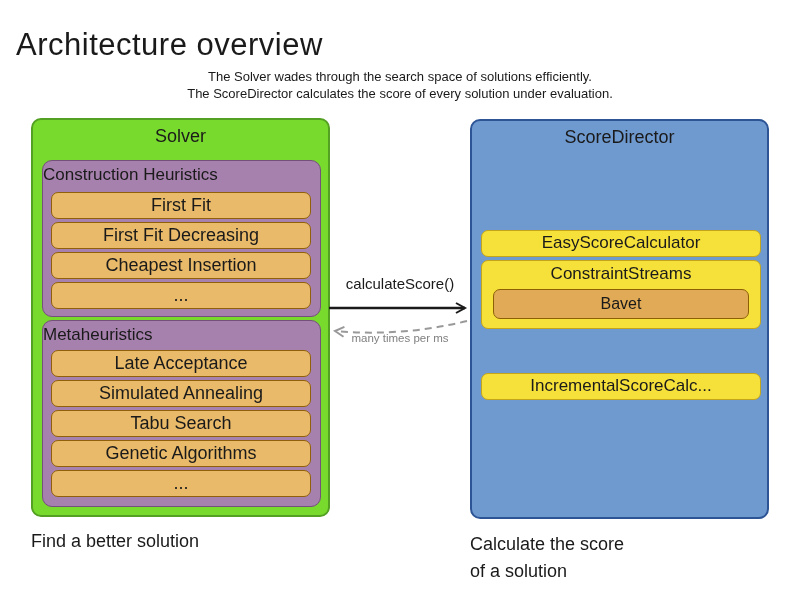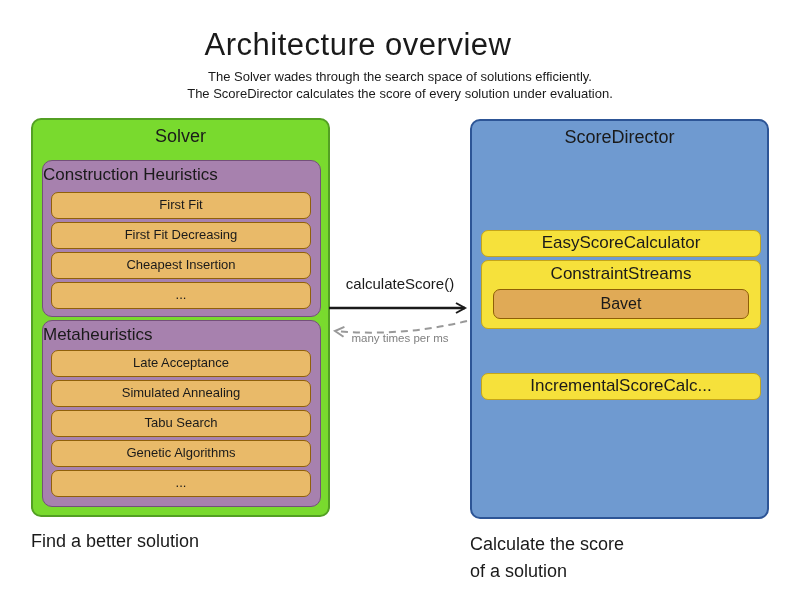--- a/index.html
+++ b/index.html
@@ -1,21 +1,21 @@
 <!DOCTYPE html>
 <html><head>
 <meta charset="utf-8">
 <style>
   html, body { margin:0; padding:0; background:#ffffff; }
   body { width:800px; height:600px; overflow:hidden;
          font-family:"Liberation Sans", sans-serif; color:#1a1a1a; }
   .stage { position:relative; width:800px; height:600px; background:#ffffff; }
   * { box-sizing:border-box; }
 
-  .title { position:absolute; left:8px; top:27px; width:700px; text-align:center;
+  .title { position:absolute; left:16px; top:27px; width:700px; 
            font-size:31px; font-weight:400; letter-spacing:0.5px; }
   .subtitle { position:absolute; left:0; width:800px; text-align:center; font-size:13px; }
   .subtitle.s1 { top:69px; }
   .subtitle.s2 { top:86px; }
 
   
   .bigbox { position:absolute; border-radius:10px; }
   .solver-box { left:31px; top:118px; width:299px; height:399px;
                 background:#79da2e; border:2px solid #53a023; }
   .director-box { left:470px; top:119px; width:299px; height:400px;
@@ -29,21 +29,21 @@
   .section-ch { top:40px; height:157px; }
   .section-meta { top:200px; height:187px; }
   .section-title { position:absolute; left:0; top:4px; width:100%; text-align:left;
                    font-size:17px; }
   .items { position:absolute; left:8px; right:9px; display:flex;
            flex-direction:column; gap:3px; }
   .section-ch .items { top:31px; }
   .section-meta .items { top:29px; }
   .item { height:27px; line-height:24px; background:#e9ba69;
           border:1.5px solid #90610a; border-radius:7px; text-align:center;
-          font-size:13px; }
+          font-size:18px; }
 
   
   .calc { position:absolute; left:9px; width:280px; background:#f6e13b;
           border:1.5px solid #c4a51a; border-radius:7px; text-align:center;
           font-size:17px; }
   .calc-easy { top:109px; height:27px; line-height:24px; }
   .calc-cs   { top:139px; height:69px; }
   .calc-cs .calc-label { display:block; line-height:25px; }
   .calc-inc  { top:212px; height:27px; line-height:24px;margin-top:40px; }
   .bavet { position:absolute; left:11px; right:11px; top:28px; height:30px;

